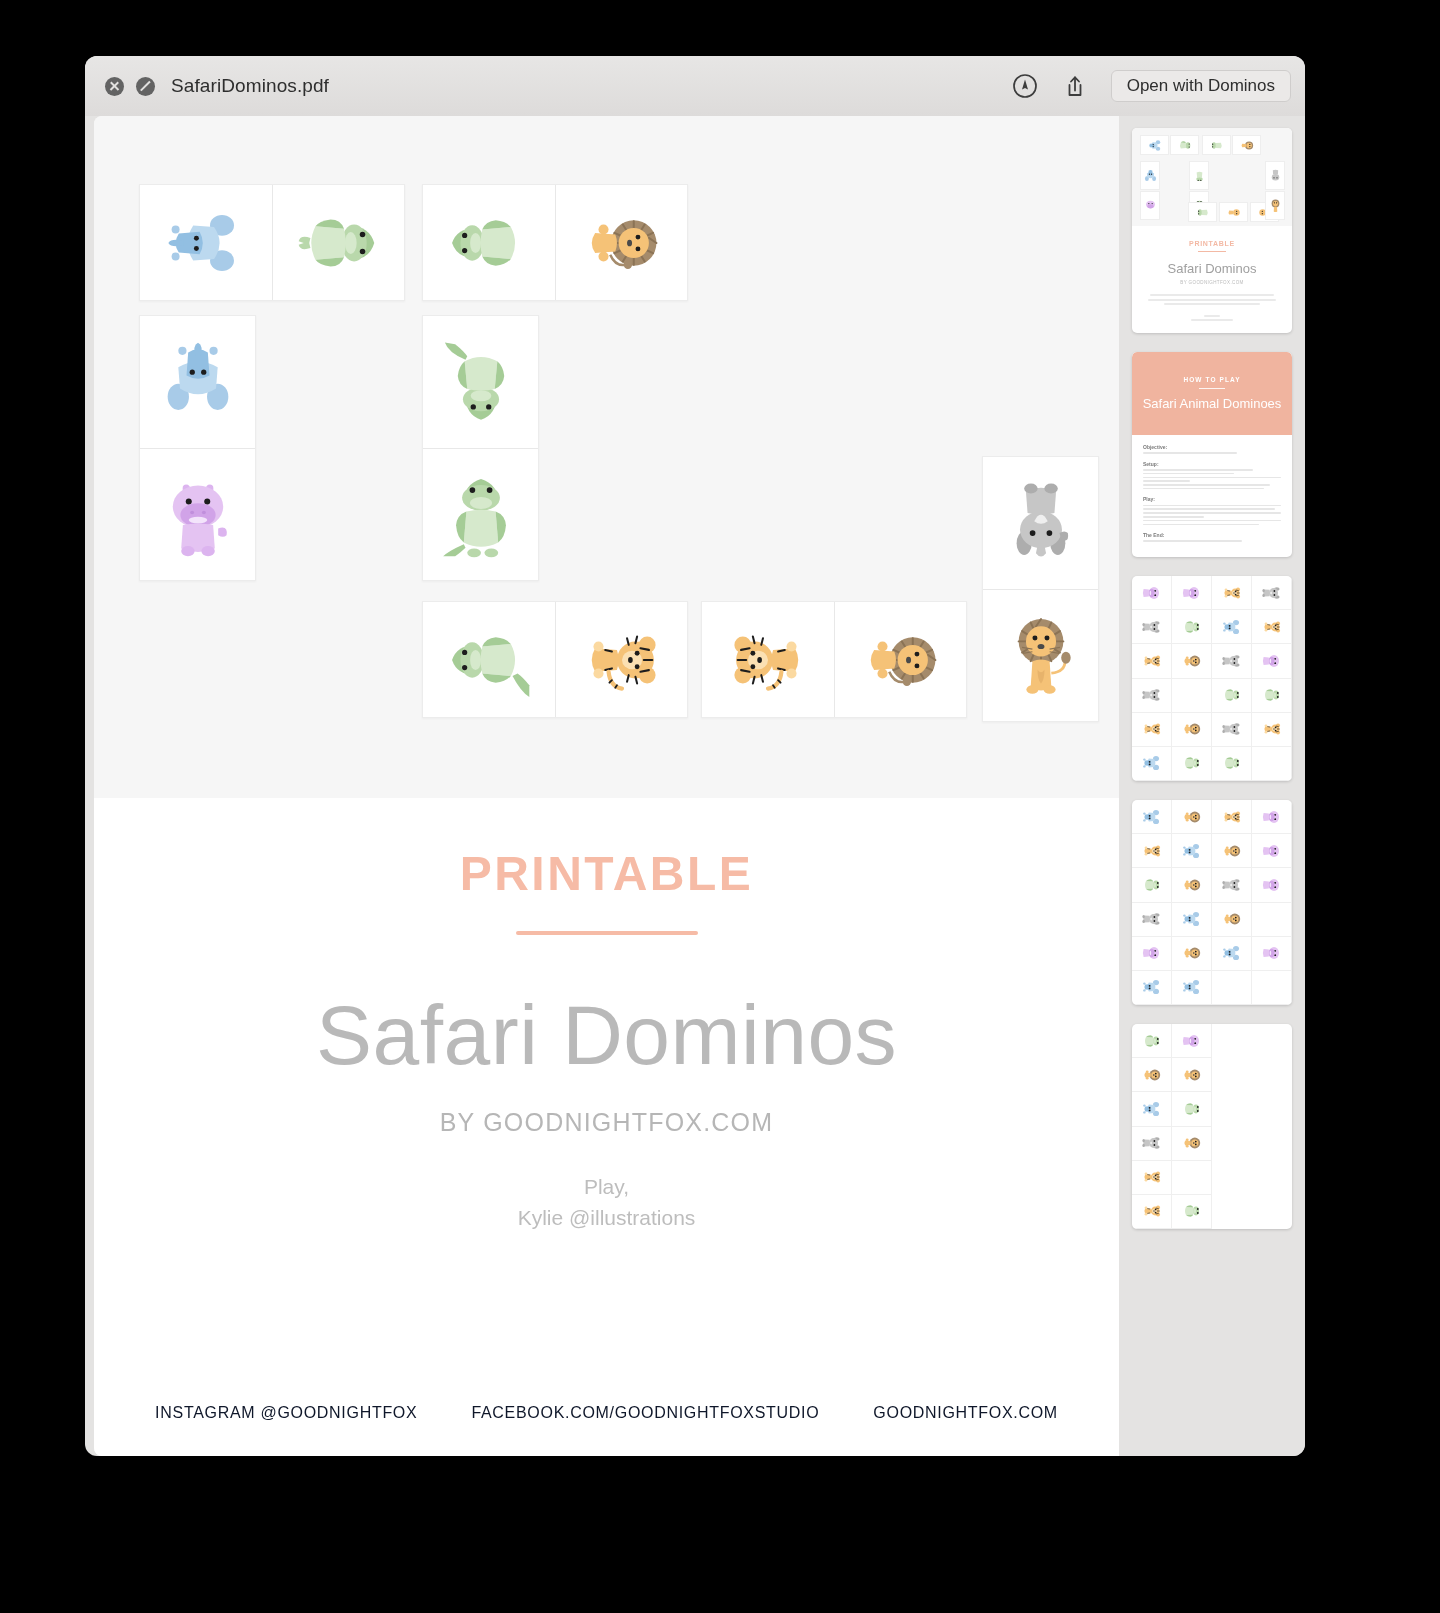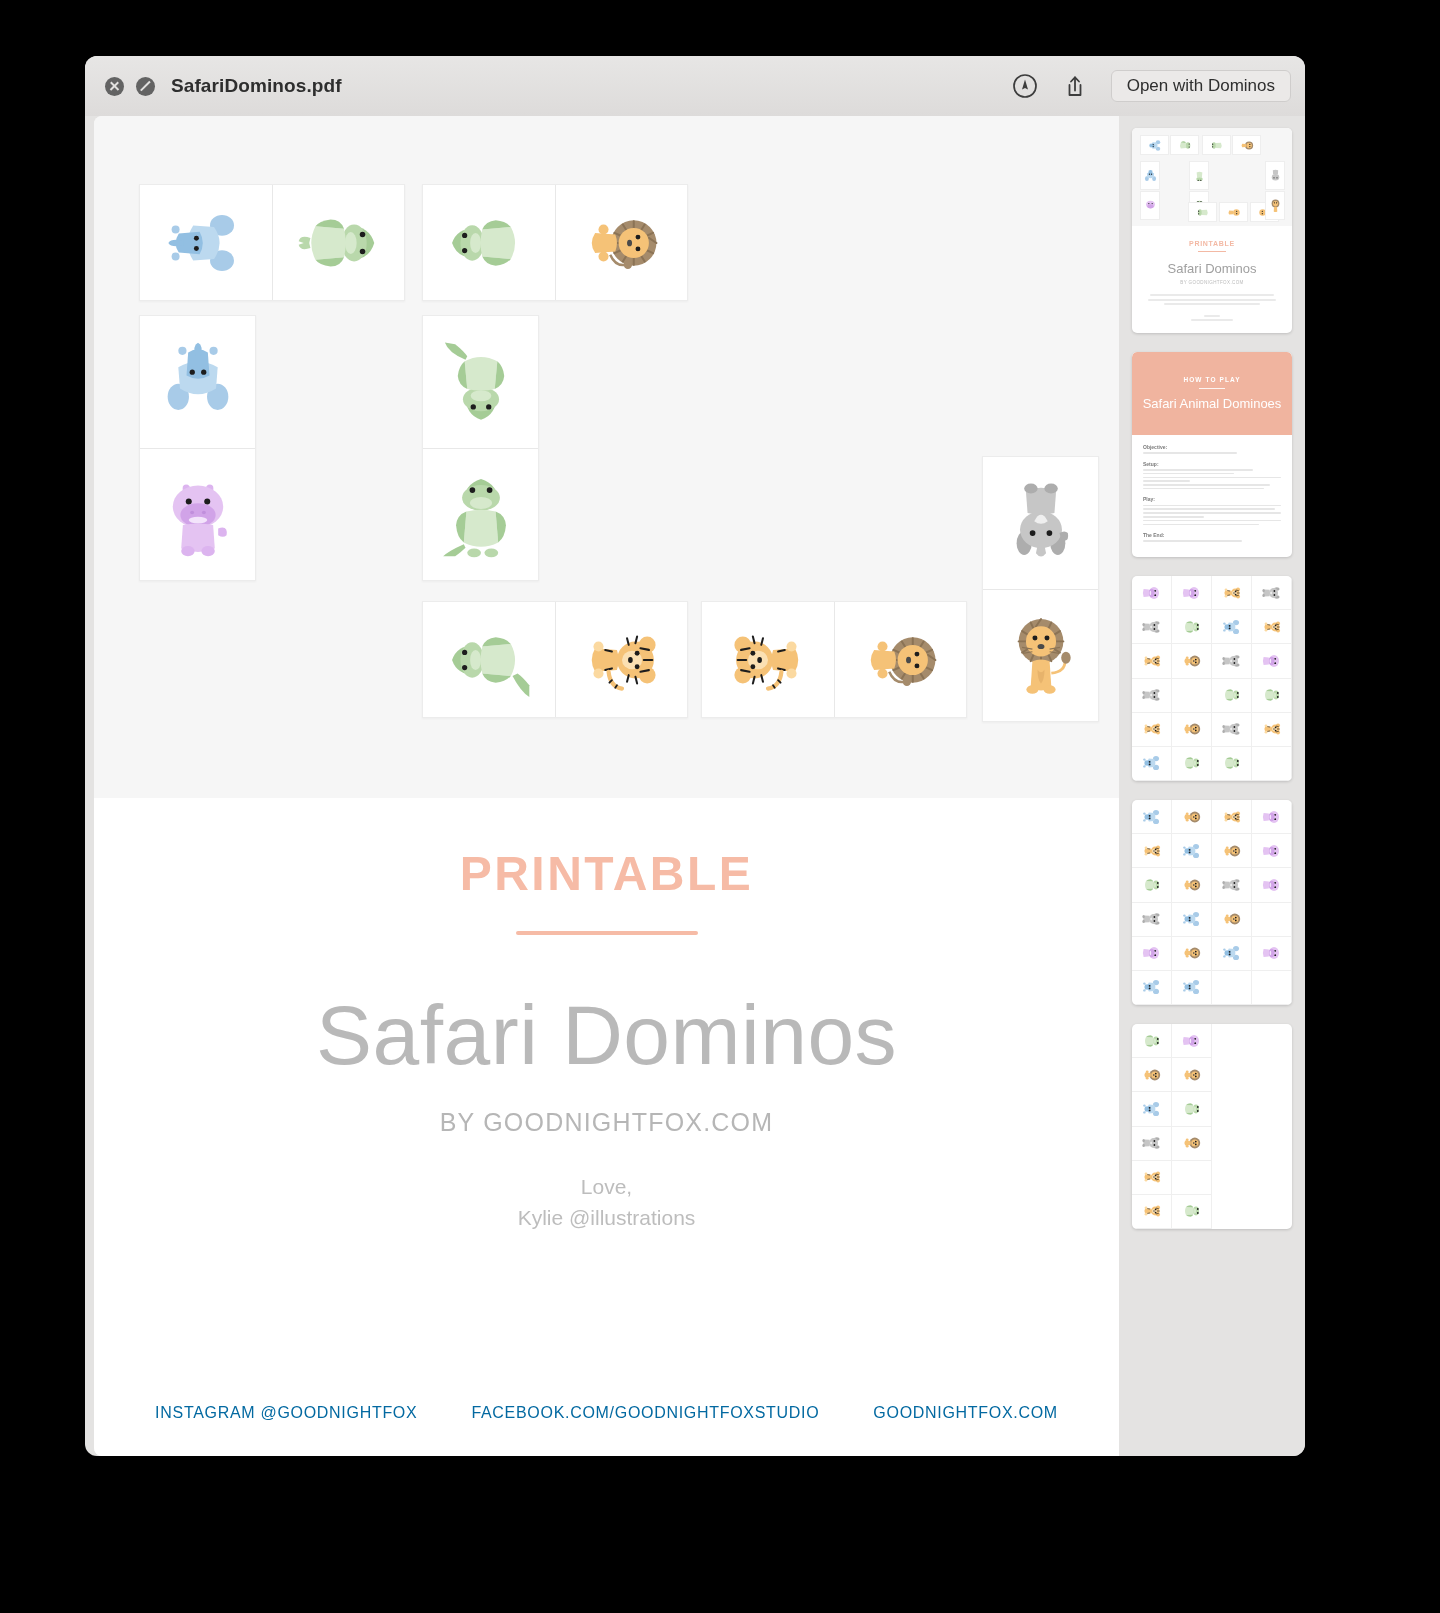--- a/index.html
+++ b/index.html
@@ -50,21 +50,21 @@
     width: 11px; height: 2.4px; left: 4px; top: 8.3px;
     transform: rotate(-45deg);
   }
   .icon-block::before {
     width: 13px; height: 2.4px; left: 3px; top: 8.3px;
     transform: rotate(-45deg);
   }
   .icon-block::after { display: none; }
 
   .win-title {
-    font-size: 19px; font-weight: bold; color: #2e2e2e;
+    font-size: 19px; font-weight: normal; color: #2e2e2e;
     letter-spacing: .1px; margin-left: 4px;
   }
 
   .tb-right {
     margin-left: auto; display: flex; align-items: center; gap: 22px;
   }
   .tb-icon { width: 28px; height: 28px; display: block; cursor: default; }
   .open-btn {
     height: 32px; padding: 0 15px;
     background: #ebe9e8;
@@ -142,21 +142,21 @@
   .cover-body {
     margin: 66px auto 0; width: 760px;
     font-size: 21px; line-height: 1.38; color: #bdbdbd;
   }
   .cover-sign {
     margin-top: 36px; font-size: 21px; line-height: 1.38; color: #bdbdbd;
   }
   .cover-footer {
     position: absolute; left: 0; right: 0; bottom: 34px;
     display: flex; justify-content: center; gap: 54px;
-    font-size: 16px; color: #0369a1; letter-spacing: .7px;
+    font-size: 16px; color: #0f172a; letter-spacing: .7px;
   }
 
   
   .thumbs {
     flex: 0 0 186px;
     background: #e4e3e2;
     padding: 12px 0 12px 0;
     display: flex; flex-direction: column; align-items: center; gap: 19px;
     overflow: hidden;
   }
@@ -509,21 +509,21 @@
         </div>
 
       </div>
 
       <div class="page-bottom">
         <div class="cover">
           <div class="printable">PRINTABLE</div>
           <div class="rule"></div>
           <div class="cover-title">Safari Dominos</div>
           <div class="cover-by">BY GOODNIGHTFOX.COM</div>
-          <div class="cover-sign">Love,</div>
+          <div class="cover-sign">Play,</div>
           <div class="cover-sign" style="margin-top:2px">Kylie @illustrations</div>
         </div>
         <div class="cover-footer">
           <span>INSTAGRAM @GOODNIGHTFOX</span>
           <span>FACEBOOK.COM/GOODNIGHTFOXSTUDIO</span>
           <span>GOODNIGHTFOX.COM</span>
         </div>
       </div>
 
     </div>

